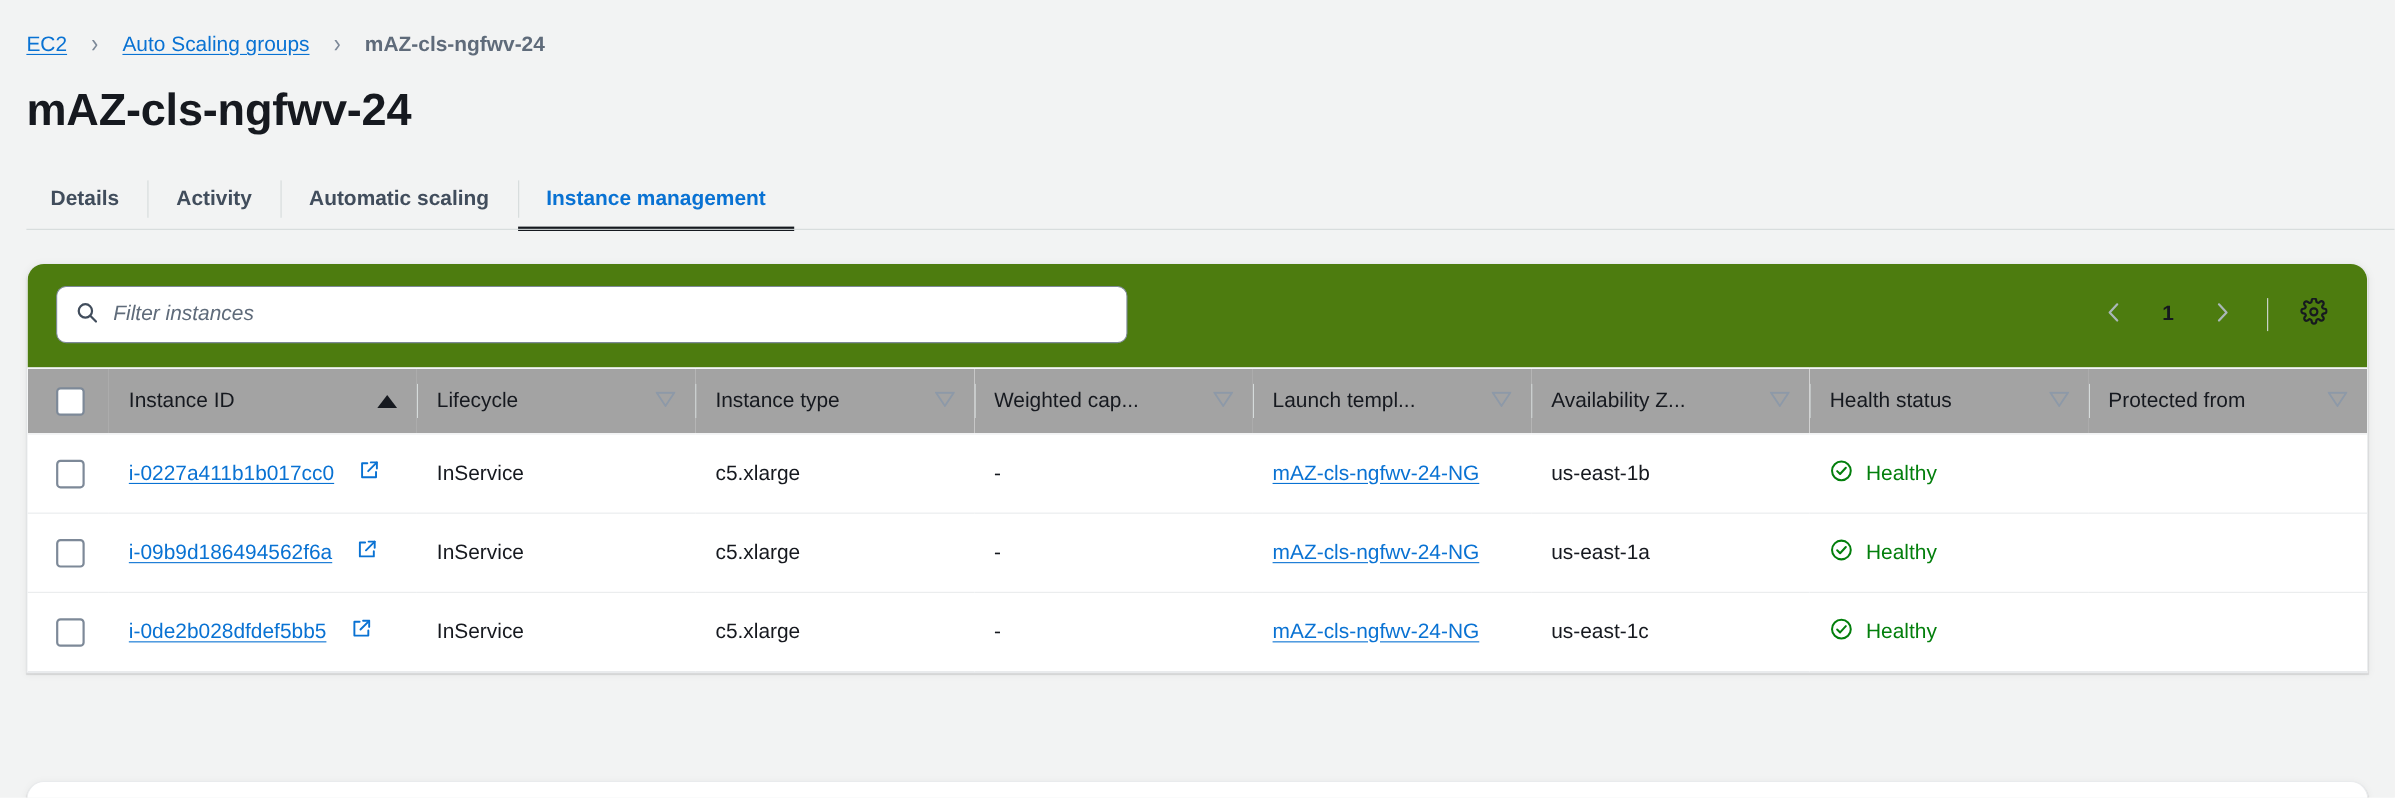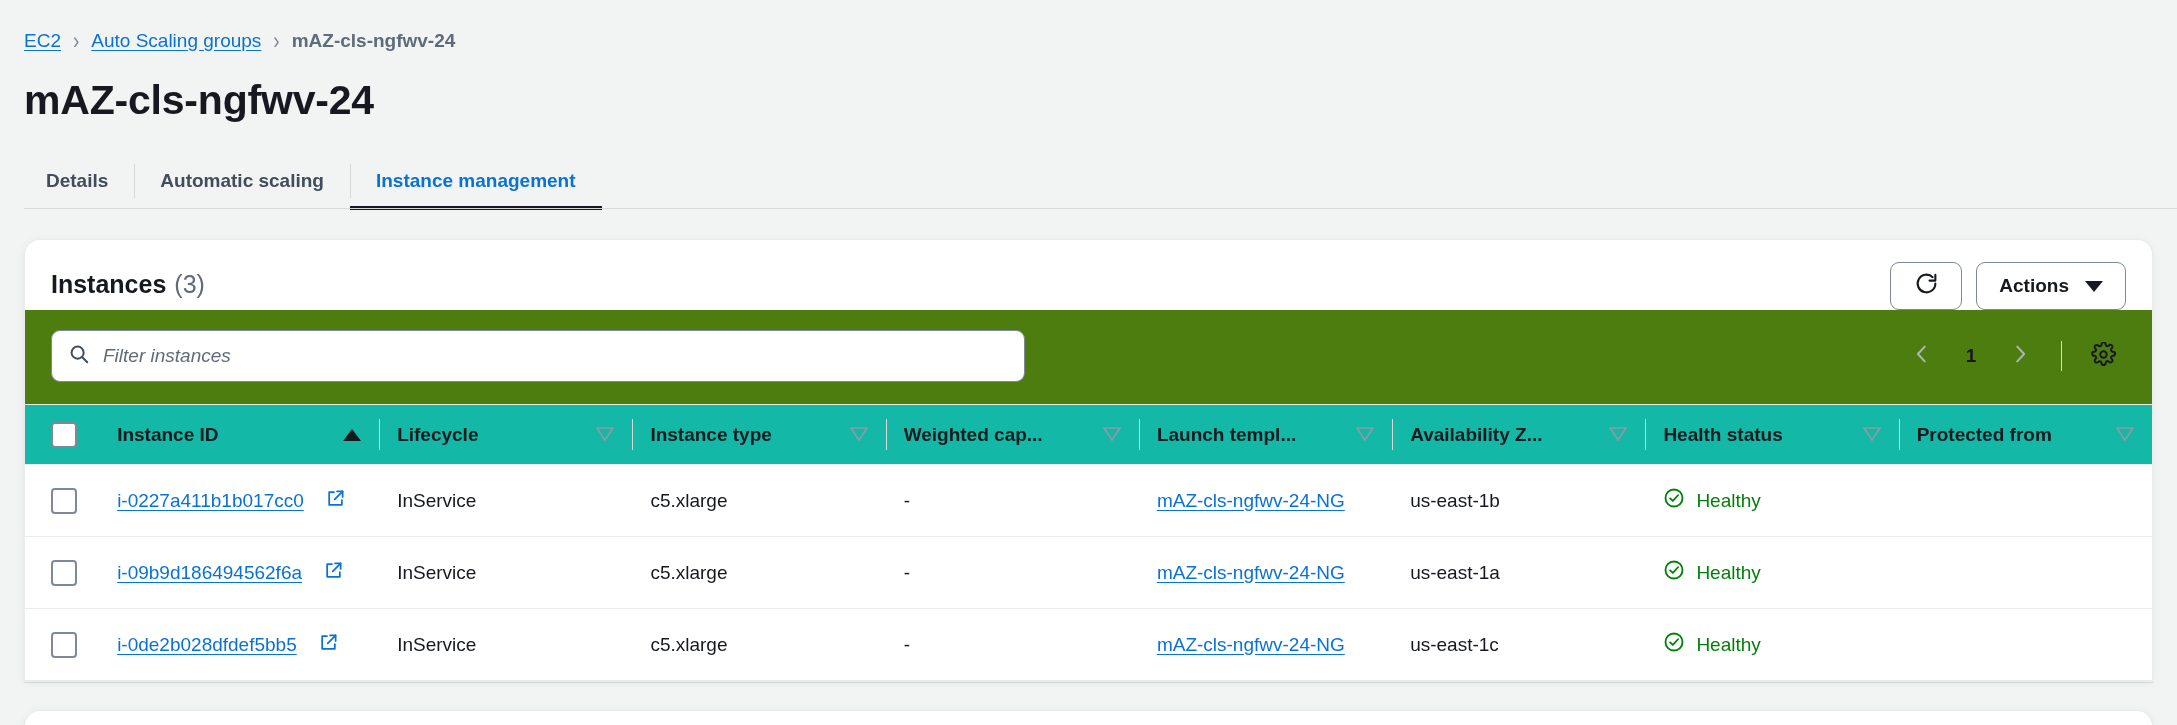--- a/index.html
+++ b/index.html
@@ -10,21 +10,21 @@
     -webkit-font-smoothing: antialiased;
     overflow: hidden;
   }
   .page { width: 2177px; height: 725px; position: relative; }
 
   
   .breadcrumb {
     display: flex; align-items: flex-start;
     padding: 30px 0 0 24px;
     font-size: 19px;
-    gap: 12px;
+    gap: 22px;
   }
   .crumb-link {
     color: #0972d3;
     text-decoration: underline;
     text-underline-offset: 3px;
     cursor: pointer;
     white-space: nowrap;
   }
   .crumb-current { color: #5f6b7a; font-weight: 700; white-space: nowrap; }
   .crumb-sep {
@@ -153,27 +153,27 @@
   .pager-divider { width: 1px; height: 30px; background: #d5dbdb; margin: 0 12px; }
   .gear-btn {
     width: 46px; height: 46px;
     display: flex; align-items: center; justify-content: center;
     cursor: pointer;
   }
 
   
   table.instances { width: 100%; border-collapse: collapse; table-layout: fixed; }
   table.instances thead th {
-    background: #14b8a6;
+    background: #a3a3a3;
     border-top: 1px solid #e9ebed;
     border-bottom: 1px solid #e9ebed;
     height: 60px;
     text-align: left;
     font-size: 19px;
-    font-weight: 700;
+    font-weight: 400;
     color: #16191f;
     padding: 0 18px;
     position: relative;
     white-space: nowrap;
     overflow: hidden;
   }
   table.instances thead th.sep::before {
     content: "";
     position: absolute; left: 0; top: 14px; bottom: 14px;
     width: 1px; background: #d5dbdb;
@@ -241,51 +241,34 @@
   </nav>
 
   <h1 class="page-title">mAZ-cls-ngfwv-24</h1>
 
   <div class="tabs-wrap">
     <div class="tabs">
       <div class="tab">
           <span>Details</span>
         </div>
       <div class="tab">
+          <span>Activity</span>
+        </div>
+      <div class="tab">
           <span>Automatic scaling</span>
         </div>
       <div class="tab active">
           <span>Instance management</span>
         </div>
     </div>
     <div class="tabs-underline"></div>
   </div>
 
   <section class="card">
 
-    <div class="card-header">
-      <div class="card-title">
-        <span>Instances</span>
-        <span class="count">(3)</span>
-      </div>
-      <div class="header-actions">
-        <button class="btn btn-icon">
-          <span>
-            <svg width="25" height="25" viewBox="0 0 24 24" fill="none" stroke="#16191f" stroke-width="2" stroke-linecap="round" stroke-linejoin="round">
-              <path d="M20.5 12a8.5 8.5 0 1 1-2.6-6.1"></path>
-              <polyline points="20.5 3.6 20.5 9.2 14.9 9.2"></polyline>
-            </svg>
-          </span>
-        </button>
-        <button class="btn btn-actions">
-          <span>Actions</span>
-          <span class="caret-down"></span>
-        </button>
-      </div>
-    </div>
 
     <div class="filter-row">
       <div class="search-box">
         <span>
           <svg width="22" height="22" viewBox="0 0 24 24" fill="none" stroke="#414d5c" stroke-width="2.2" stroke-linecap="round">
             <circle cx="10.5" cy="10.5" r="6.6"></circle>
             <line x1="15.6" y1="15.6" x2="21" y2="21"></line>
           </svg>
         </span>
         <input class="search-input" type="text" placeholder="Filter instances" style="">

